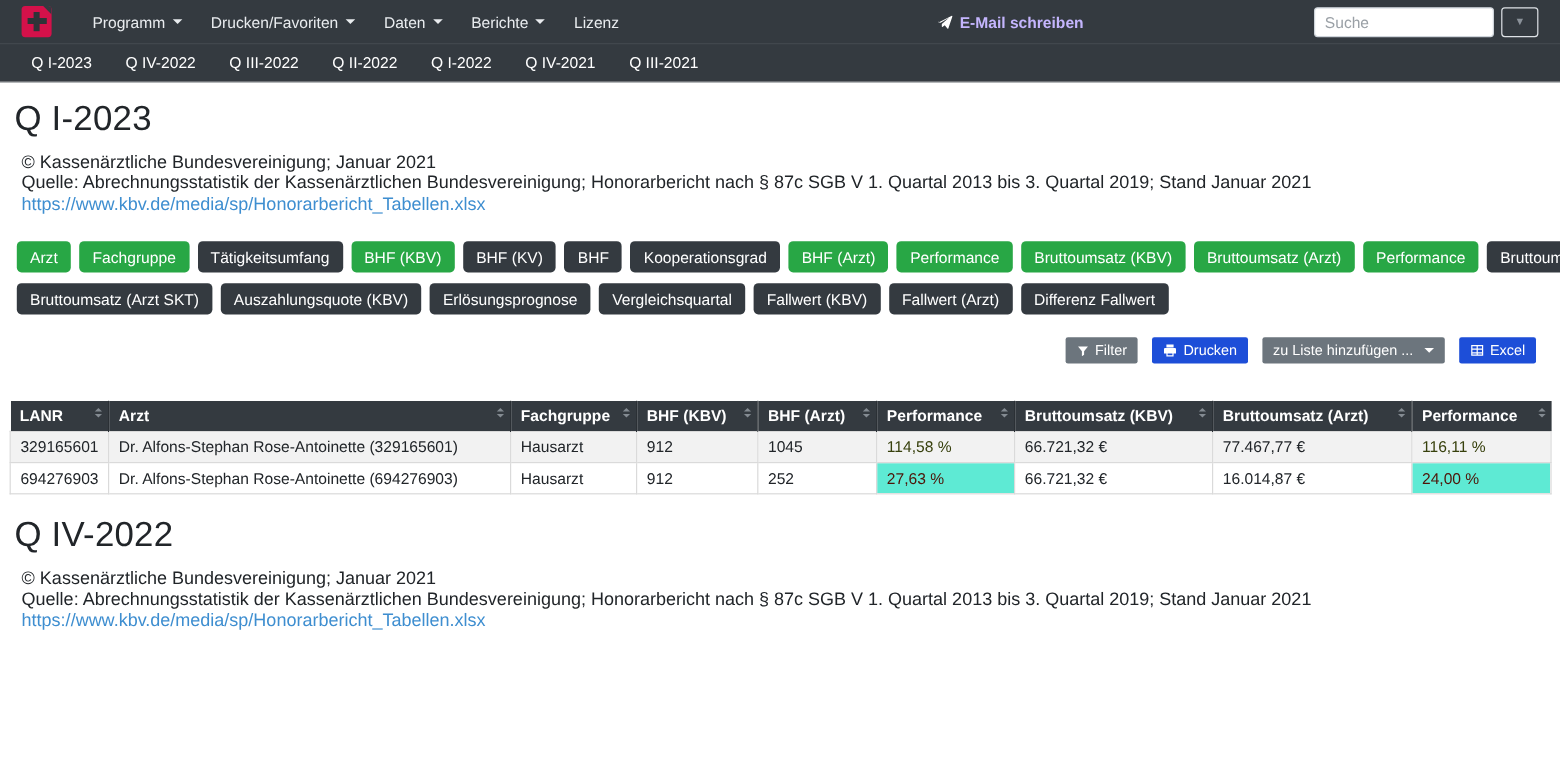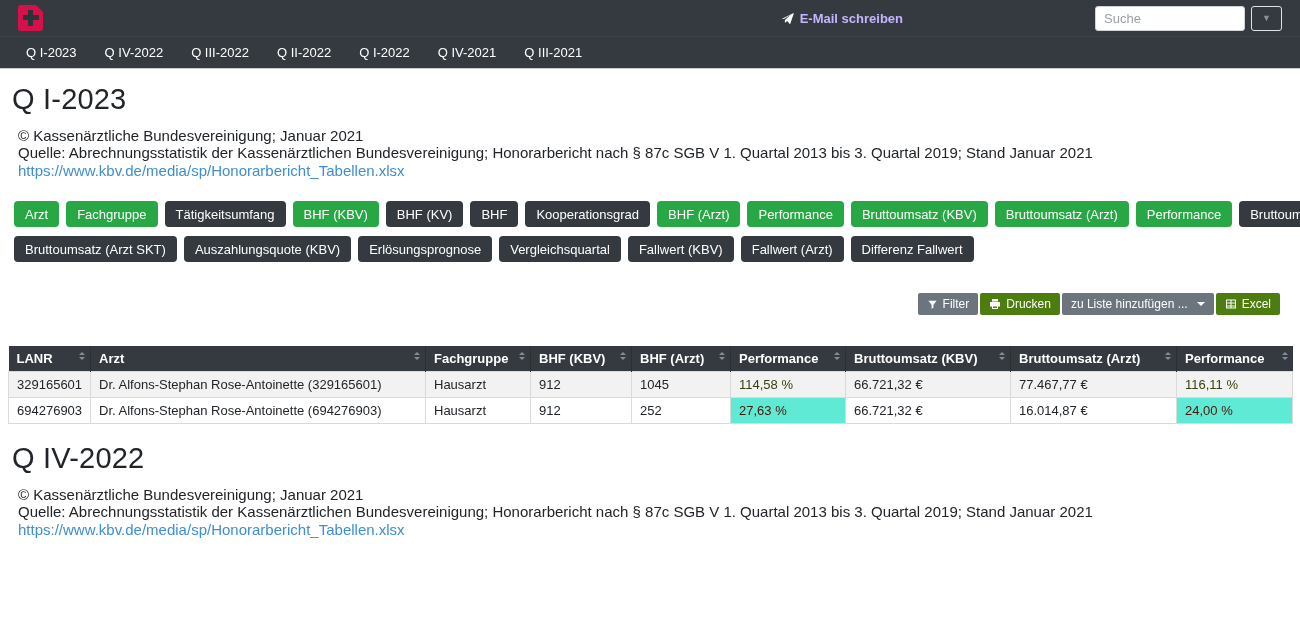--- a/index.html
+++ b/index.html
@@ -68,28 +68,28 @@
   .btn-row { display:flex; flex-wrap:nowrap; gap:7px; margin-bottom:9px; }
   .fbtn {
     border:none; border-radius:4px; color:#fff; font-size:13px; font-family:inherit;
     padding:6px 11px; cursor:pointer; white-space:nowrap; line-height:1;
     height:26px; display:inline-flex; align-items:center;
   }
   .fbtn.green { background:#28a745; }
   .fbtn.dark  { background:#343a40; }
 
   
-  .toolbar { display:flex; justify-content:flex-end; gap:2px; margin-top:31px; padding-right:12px; }
+  .toolbar { display:flex; justify-content:flex-end; gap:12px; margin-top:19px; padding-right:12px; }
   .tbtn {
     border:none; color:#fff; font-size:12px; font-family:inherit; height:22px;
     padding:0 9px; cursor:pointer; display:inline-flex; align-items:center; gap:5px;
     border-radius:2px; white-space:nowrap;
   }
   .tbtn.grey { background:#6c757d; }
-  .tbtn.dark { background:#4d7c0f; }
+  .tbtn.dark { background:#1d4ed8; }
   .tbtn svg { fill:#fff; }
   .tbtn .caret { border-top-color:#fff; border-left-width:4px; border-right-width:4px; margin-left:4px; }
 
   
   table.grid { border-collapse:collapse; table-layout:fixed; width:1284px; margin-top:31px;border-radius:16px; }
   .grid th {
     background:#343a40; color:#fff; font-size:13px; font-weight:bold; text-align:left;
     padding:5px 8px; height:25px; position:relative; border-left:1px solid #2b3035;
   }
   .grid th:first-child { border-left:none; }
@@ -107,20 +107,41 @@
 
   .section2 { margin-top:18px; }
 </style>
 </head>
 <body>
 
 <header class="navbar">
   <div class="logo">
       <span class="fold"></span>
     </div>
+  <nav class="menu">
+    <div class="menu-item">
+      <span>Programm</span>
+      <span class="caret"></span>
+    </div>
+    <div class="menu-item">
+      <span>Drucken/Favoriten</span>
+      <span class="caret"></span>
+    </div>
+    <div class="menu-item">
+      <span>Daten</span>
+      <span class="caret"></span>
+    </div>
+    <div class="menu-item">
+      <span>Berichte</span>
+      <span class="caret"></span>
+    </div>
+    <div class="menu-item">
+      <span>Lizenz</span>
+    </div>
+  </nav>
   <div class="email-link">
     <svg width="13" height="13" viewBox="0 0 24 24">
         <path d="M1.9 12.3 22.5 2.1c.6-.3 1.2.3 1 .9l-6.4 18.6c-.2.6-1 .7-1.4.2l-4.1-5.2-3.5 2.6c-.4.3-1 0-1-.5v-4.1l11-9.3-12.8 7.7-3.3-1c-.6-.2-.7-1-.1-1.3z"></path>
       </svg>
     <span>E-Mail schreiben</span>
   </div>
   <div class="search-wrap">
     <input class="search-input" type="text" placeholder="Suche" style="">
     <button class="search-drop">
       <span>▼</span>

